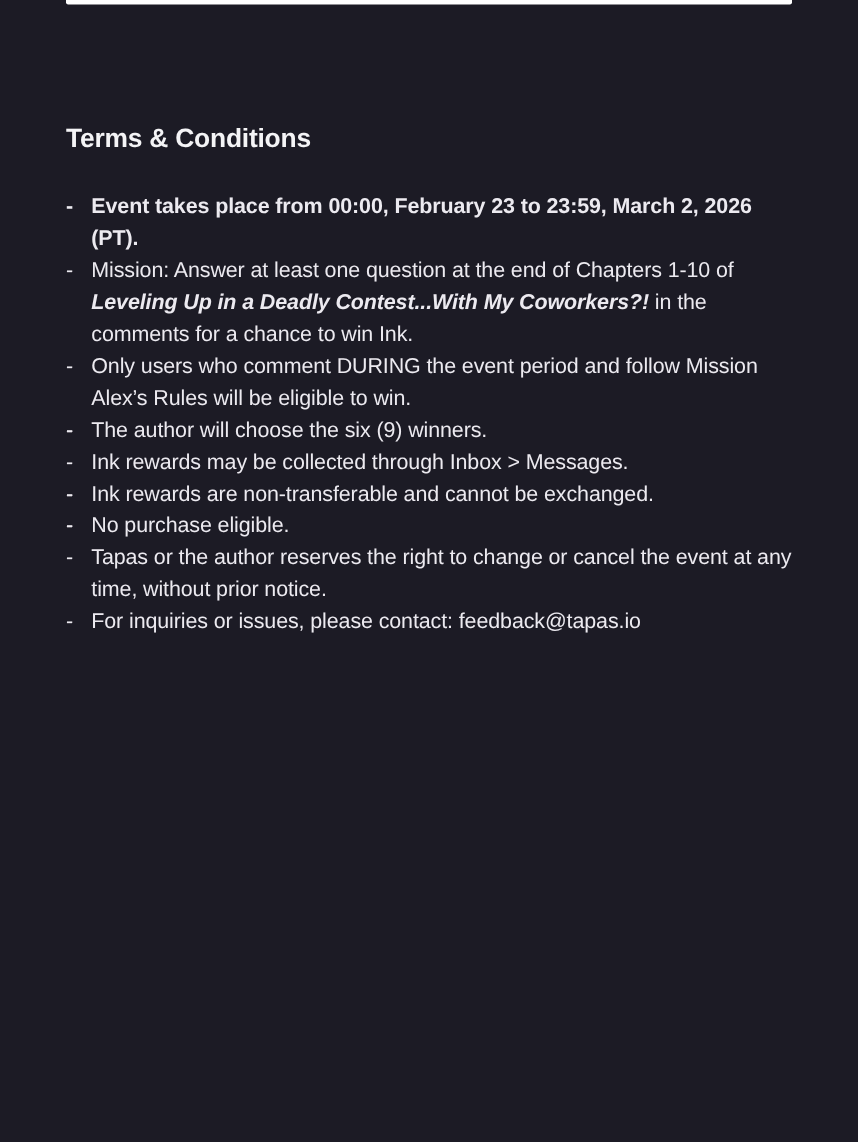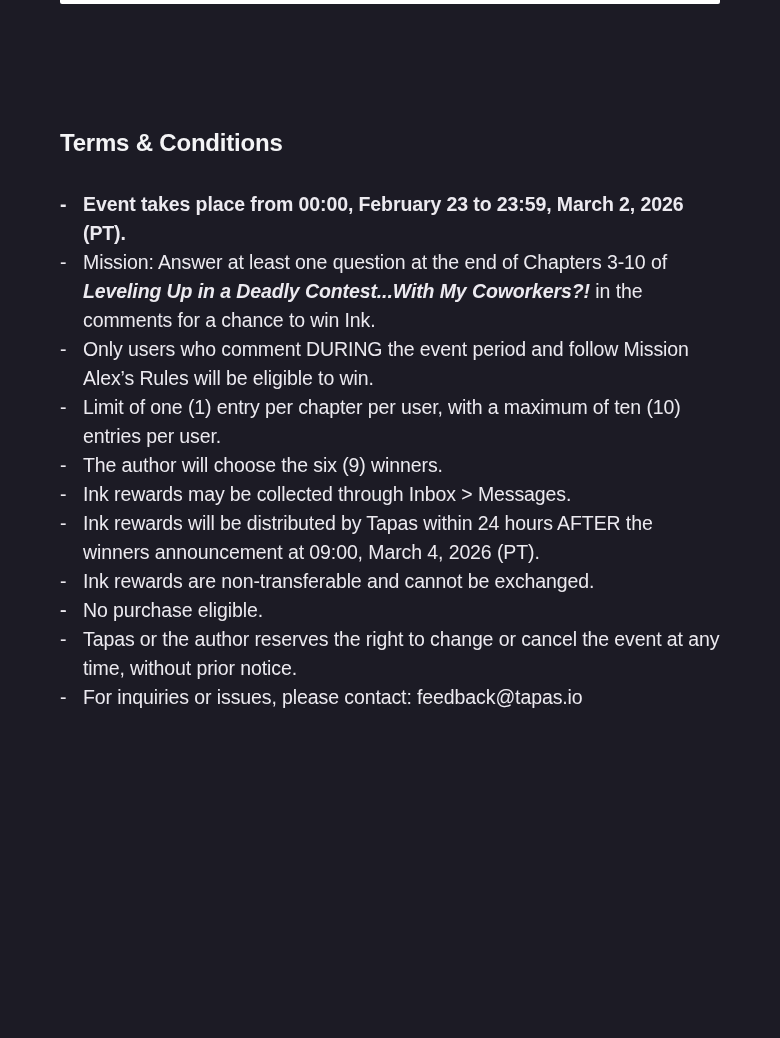--- a/index.html
+++ b/index.html
@@ -28,21 +28,21 @@
     top: -2px;
     width: 660px;
     height: 6px;
     background: #ffffff;
     border-radius: 0 0 2px 2px;
   }
 
   #content {
     position: absolute;
     left: 60px;
-    top: 128px;
+    top: 112px;
     width: 660px;
   }
 
   #terms-heading {
     font-size: 24px;
     font-weight: bold;
     color: #f4f4f6;
     letter-spacing: -0.2px;
     line-height: 30px;
     margin: 0 0 32px 0;
@@ -90,26 +90,26 @@
 <div id="page">
 
   <div id="top-bar"></div>
 
   <div id="content">
 
     <h2 id="terms-heading">Terms &amp; Conditions</h2>
 
     <ul id="terms-list">
         <li class="terms-item bold"><span class="dash">-</span><span>Event takes place from 00:00, February 23 to 23:59, March 2, 2026 (PT).</span></li>
-        <li class="terms-item"><span class="dash">-</span><span><span>Mission: Answer at least one question at the end of Chapters 3-10 of </span><span class="title-em">Leveling Up in a Deadly Contest...With My Coworkers?!</span><span> in the comments for a chance to win Ink.</span></span></li>
+        <li class="terms-item"><span class="dash">-</span><span><span>Mission: Answer at least one question at the end of Chapters 1-10 of </span><span class="title-em">Leveling Up in a Deadly Contest...With My Coworkers?!</span><span> in the comments for a chance to win Ink.</span></span></li>
         <li class="terms-item"><span class="dash">-</span><span>Only users who comment DURING the event period and follow Mission Alex’s Rules will be eligible to win.</span></li>
-        <li class="terms-item"><span class="dash">-</span><span>Limit of one (1) entry per chapter per user, with a maximum of ten (10) entries per user.</span></li>
+        <li class="terms-item"><span class="dash">-</span></li>
         <li class="terms-item"><span class="dash">-</span><span>The author will choose the six (9) winners.</span></li>
         <li class="terms-item"><span class="dash">-</span><span>Ink rewards may be collected through Inbox &gt; Messages.</span></li>
-        <li class="terms-item"><span class="dash">-</span><span>Ink rewards will be distributed by Tapas within 24 hours AFTER the winners announcement at 09:00, March 4, 2026 (PT).</span></li>
+        <li class="terms-item"><span class="dash">-</span></li>
         <li class="terms-item"><span class="dash">-</span><span>Ink rewards are non-transferable and cannot be exchanged.</span></li>
         <li class="terms-item"><span class="dash">-</span></li>
         <li class="terms-item"><span class="dash">-</span><span>No purchase eligible.</span></li>
         <li class="terms-item"><span class="dash">-</span><span>Tapas or the author reserves the right to change or cancel the event at any time, without prior notice.</span></li>
         <li class="terms-item"><span class="dash">-</span><span>For inquiries or issues, please contact: feedback@tapas.io</span></li>
       </ul>
 
   </div>
 </div>
 

